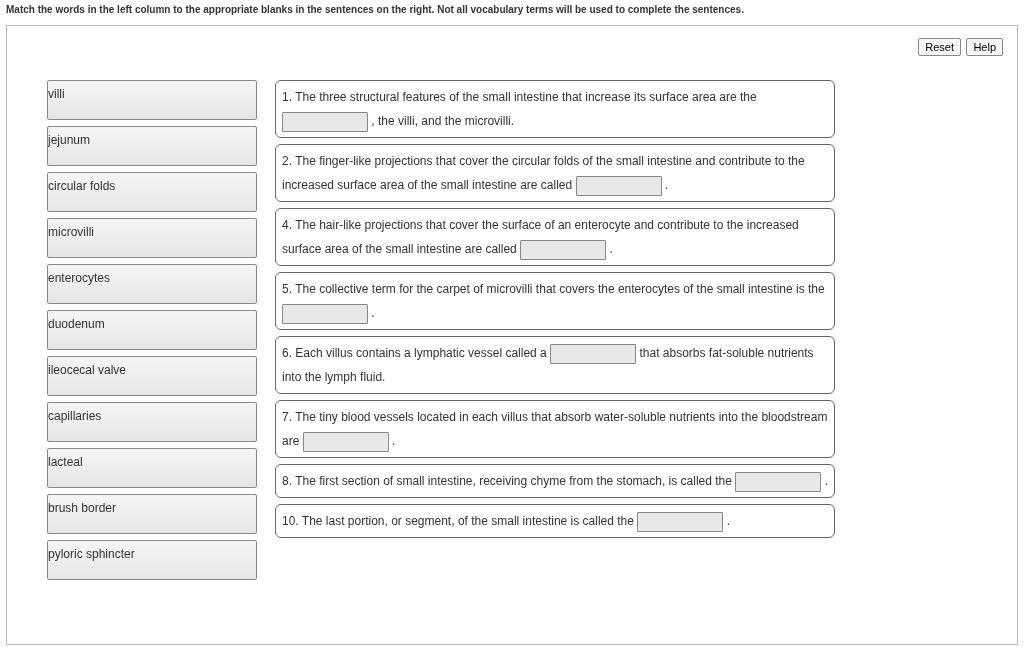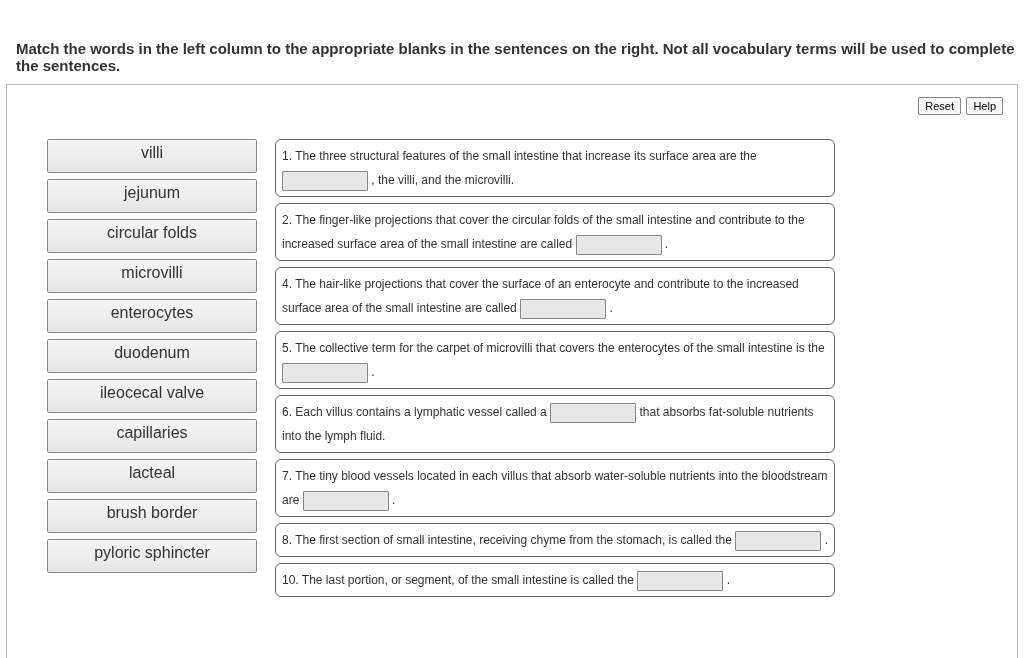--- a/index.html
+++ b/index.html
@@ -5,23 +5,22 @@
   * { box-sizing: border-box; margin: 0; padding: 0; }
   body {
     font-family: Arial, Helvetica, sans-serif;
     font-size: 12px;
     color: #333;
     background: #fff;
     width: 1024px;
   }
   .instruction {
     font-weight: bold;
-    padding: 4px 6px 10px 16px;
-    font-size: 15px;
-    margin-top: 36px;
+    padding: 4px 6px 10px 6px;
+    font-size: 10px;
   }
   .outer-panel {
     border: 1px solid #bbb;
     margin: 0 6px 6px 6px;
     padding: 8px 10px 14px 10px;
     height: 620px;
     position: relative;
   }
   .top-buttons {
     position: absolute;
@@ -43,25 +42,24 @@
     margin-top: 46px;
   }
   .left-col {
     width: 210px;
     margin-left: 30px;
     margin-right: 18px;
   }
   .term {
     border: 1px solid #888;
     background: linear-gradient(#f5f5f5,#e6e6e6);
-    height: 34px;
+    height: 40px;
     line-height: 26px;
-    text-align: center;
     margin-bottom: 6px;
-    font-size: 16px;
+    font-size: 12px;
     cursor: grab;
     border-radius: 2px;
   }
   .right-col {
     flex: 1;
     max-width: 560px;
   }
   .sentence {
     border: 1px solid #666;
     padding: 4px 6px;

